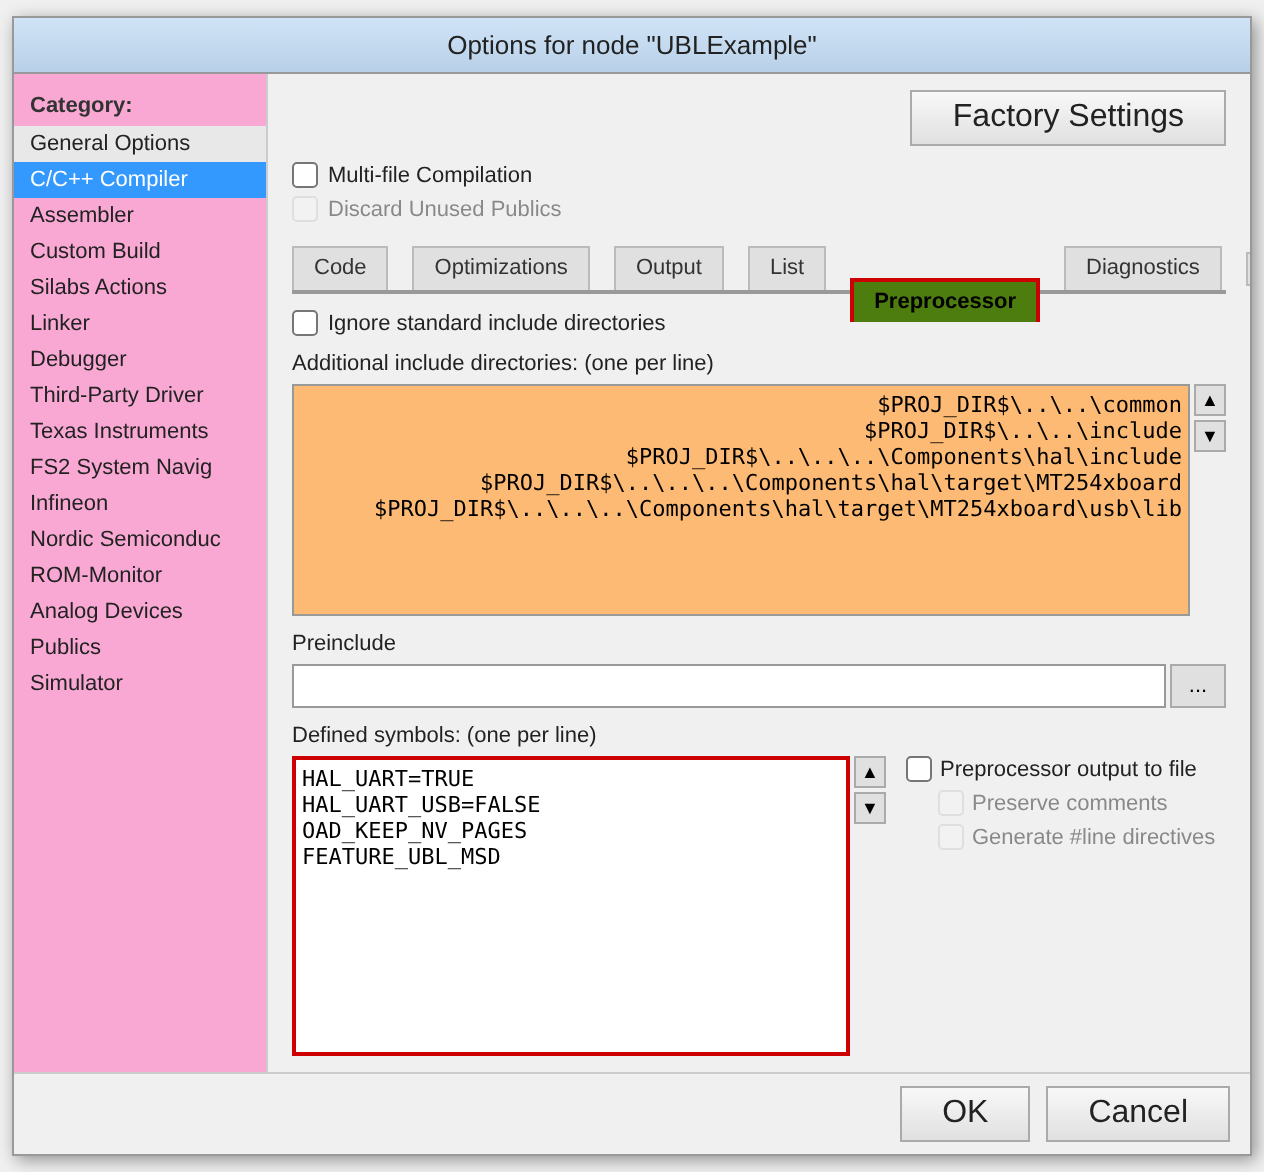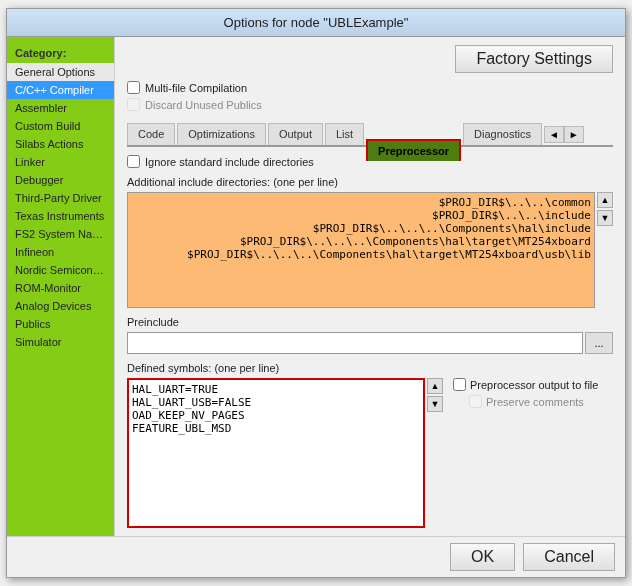--- a/index.html
+++ b/index.html
@@ -31,22 +31,22 @@
       border-bottom: 1px solid #999;
       text-align: center;
       font-weight: normal;
     }
     .dialog-body {
       display: flex;
       flex: 1;
       overflow: hidden;
     }
     .sidebar {
-      width: 108px;
-      background: #84cc16;
+      width: 127px;
+      background: #f9a8d4;
       border-right: 1px solid #ccc;
       padding: 6px 0;
       overflow-y: auto;
     }
     .category-label {
       padding: 4px 8px;
       font-size: 11px;
       color: #333;
       font-weight: bold;
     }
@@ -119,21 +119,21 @@
       border-bottom: 2px solid #999;
       margin-bottom: 8px;
     }
     .tab {
       padding: 4px 10px;
       background: #e0e0e0;
       border: 1px solid #bbb;
       border-bottom: none;
       cursor: pointer;
       font-size: 11px;
-      margin-right: 2px;
+      margin-right: 12px;
       color: #333;
     }
     .tab.active {
       background: #4d7c0f;
       border: 2px solid #cc0000;
       border-bottom: none;
       font-weight: bold;
       color: #000;
       position: relative;
       top: 16px;
@@ -394,20 +394,24 @@
 
             <div class="preprocessor-options">
               <div class="pp-option">
                 <input type="checkbox" id="pp-output" style="">
                 <label for="pp-output">Preprocessor output to file</label>
               </div>
               <div class="pp-option pp-sub pp-disabled">
                 <input type="checkbox" id="pp-preserve" disabled="" style="">
                 <label for="pp-preserve">Preserve comments</label>
               </div>
+              <div class="pp-option pp-sub pp-disabled">
+                <input type="checkbox" id="pp-generate" disabled="" style="">
+                <label for="pp-generate">Generate #line directives</label>
+              </div>
             </div>
           </div>
         </div>
       </div>
     </div>
   </div>
 
   <div class="dialog-footer">
     <button class="btn btn-ok">OK</button>
     <button class="btn btn-cancel">Cancel</button>

